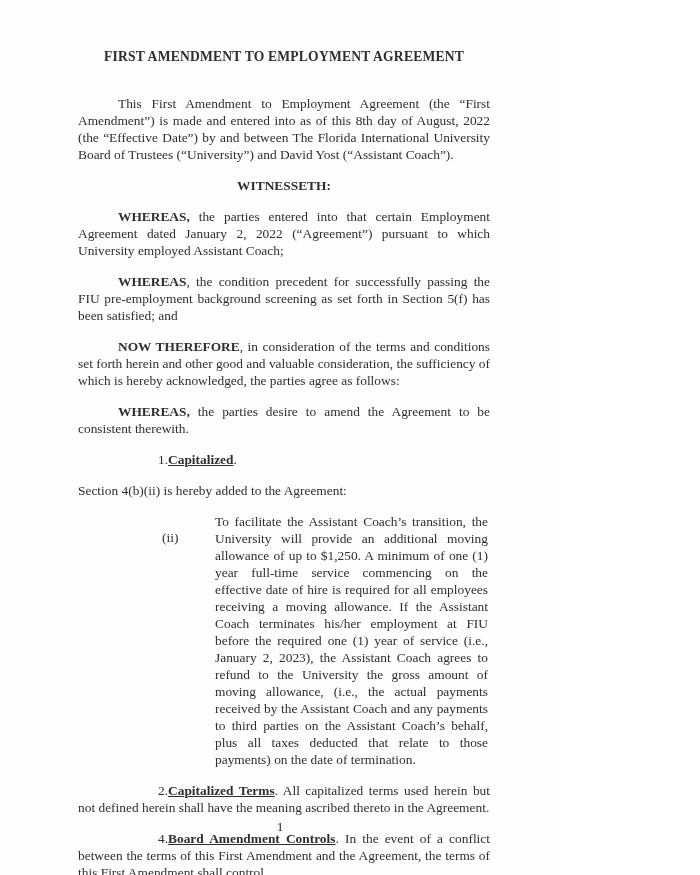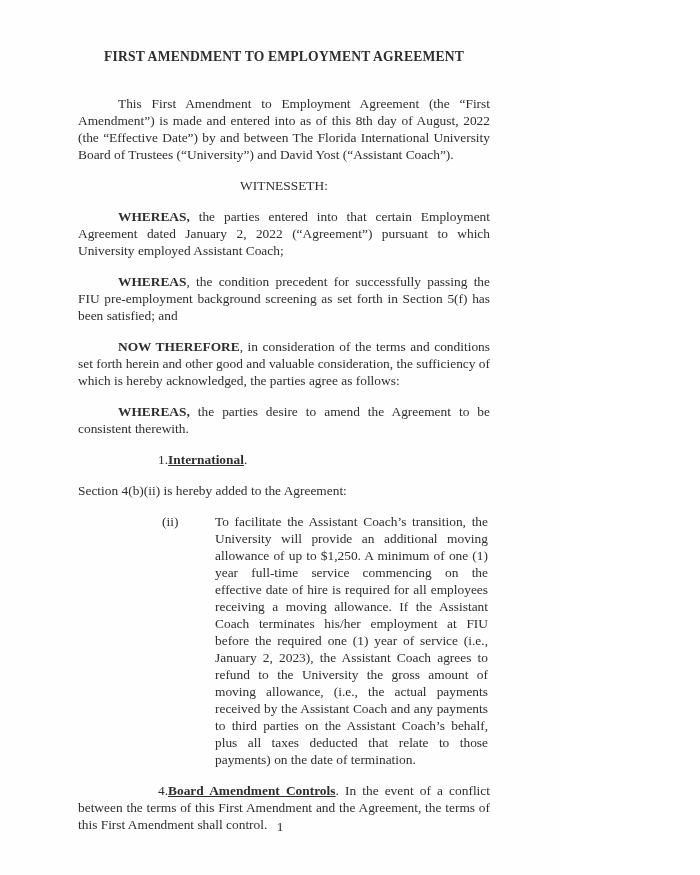--- a/index.html
+++ b/index.html
@@ -30,21 +30,21 @@
   p.body-para {
     margin: 0 0 14px 0;
     text-align: justify;
     text-indent: 40px;
   }
   p.no-indent {
     text-indent: 0;
   }
   .center-heading {
     text-align: center;
-    font-weight: normal;
+    font-weight: bold;
     margin: 0 0 14px 0;
     text-indent: 0;
   }
   .bold-lead { font-weight: bold; }
   .sec-heading-para { margin-top: 30px; }
   .sec-num {
     display: inline-block;
     min-width: 44px;
   }
   .sec-heading {
@@ -52,21 +52,21 @@
     text-decoration: underline;
   }
   .quote-block {
     position: relative;
     margin: 0 2px 14px 137px;
     text-align: justify;
   }
   .quote-label {
     position: absolute;
     left: -53px;
-    top: 0;
+    top: 16px;
   }
   .page-number {
     position: absolute;
     bottom: 40px;
     left: 0;
     right: 0;
     text-align: center;
     text-indent: 0;
   }
 </style>
@@ -82,27 +82,28 @@
   <p class="center-heading">WITNESSETH:</p>
 
   <p class="body-para"><span class="bold-lead">WHEREAS,</span><span> the parties entered into that certain Employment Agreement dated January 2, 2022 (“Agreement”) pursuant to which University employed Assistant Coach;</span></p>
 
   <p class="body-para"><span class="bold-lead">WHEREAS</span><span>, the condition precedent for successfully passing the FIU pre-employment background screening as set forth in Section 5(f) has been satisfied; and</span></p>
 
   <p class="body-para"><span class="bold-lead">NOW THEREFORE</span><span>, in consideration of the terms and conditions set forth herein and other good and valuable consideration, the sufficiency of which is hereby acknowledged, the parties agree as follows:</span></p>
 
   <p class="body-para"><span class="bold-lead">WHEREAS,</span><span> the parties desire to amend the Agreement to be consistent therewith.</span></p>
 
-  <p class="body-para sec-heading-para"><span class="sec-num">1.</span><span class="sec-heading">International</span><span>.</span></p>
+  <p class="body-para sec-heading-para"><span class="sec-num">1.</span><span class="sec-heading">Capitalized</span><span>.</span></p>
 
   <p class="body-para no-indent">Section 4(b)(ii) is hereby added to the Agreement:</p>
 
   <div class="quote-block">
     <span class="quote-label">(ii)</span><span>To facilitate the Assistant Coach’s transition, the University will provide an additional moving allowance of up to $1,250.  A minimum of one (1) year full-time service commencing on the effective date of hire is required for all employees receiving a moving allowance.  If the Assistant Coach terminates his/her employment at FIU before the required one (1) year of service (i.e., January 2, 2023), the Assistant Coach agrees to refund to the University the gross amount of moving allowance, (i.e., the actual payments received by the Assistant Coach and any payments to third parties on the Assistant Coach’s behalf, plus all taxes deducted that relate to those payments) on the date of termination.</span>
   </div>
 
+  <p class="body-para"><span class="sec-num">2.</span><span class="sec-heading">Capitalized Terms</span><span>.  All capitalized terms used herein but not defined herein shall have the meaning ascribed thereto in the Agreement.</span></p>
 
 
   <p class="body-para"><span class="sec-num">4.</span><span class="sec-heading">Board Amendment Controls</span><span>.  In the event of a conflict between the terms of this First Amendment and the Agreement, the terms of this First Amendment shall control.</span></p>
 
   <div class="page-number">1</div>
 
 </div>
 
 </body></html>

